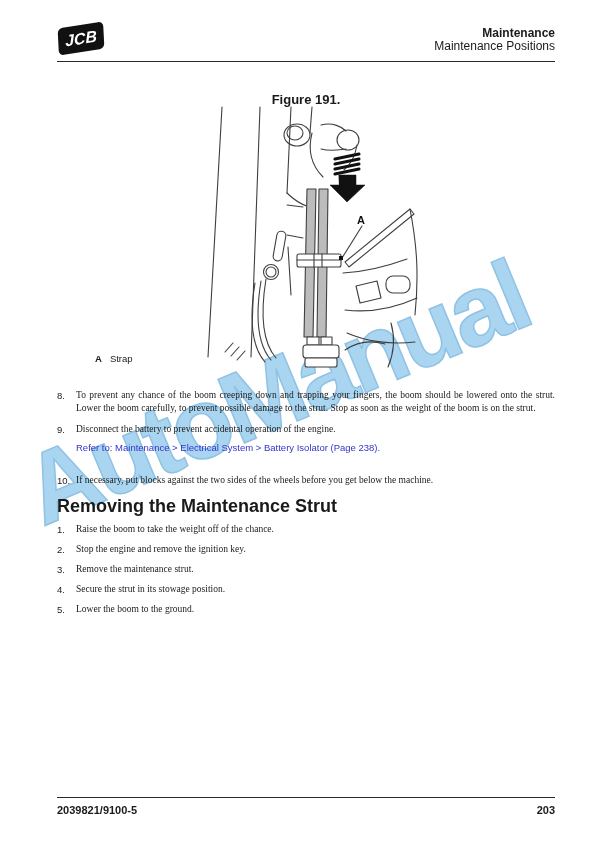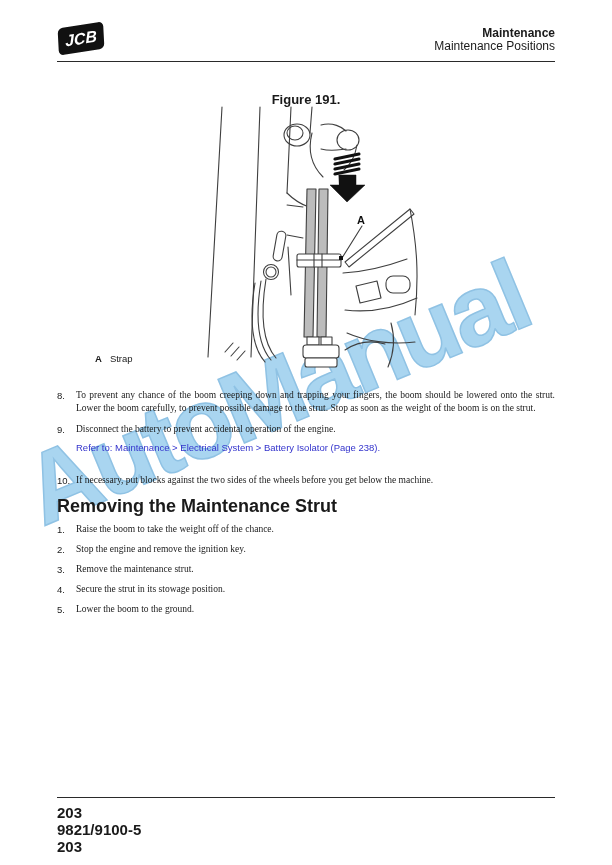--- a/index.html
+++ b/index.html
@@ -38,21 +38,21 @@
   .body-text{position:absolute;left:57px;top:389px;width:498px;font-size:9.5px;line-height:13px;}
   .step{display:flex;margin-bottom:8px;}
   .step-num{width:19px;flex:0 0 19px;}
   .step-body{flex:1;}
   .step-text{text-align:justify;font-family:Liberation Serif, serif;}
   .step-link{color:#3333cc;margin-top:5px;margin-bottom:12px;cursor:pointer;}
   .section-heading{font-size:18px;font-weight:bold;margin:13px 0 10px 0;}
   .lower .step{margin-bottom:7px;}
   
   .bottom-rule{top:797px;}
-  .footer-row{position:absolute;left:57px;right:57px;top:804px;display:flex;font-size:15px;font-weight:bold;flex-direction:column;}
+  .footer-row{position:absolute;left:57px;right:57px;top:804px;display:flex;font-size:11px;font-weight:bold;}
   .footer-center{flex:1;}
 </style>
 </head>
 <body>
 
 <div class="page">
 
   <div class="watermark">AutoManual</div>
 
   <div class="content">

